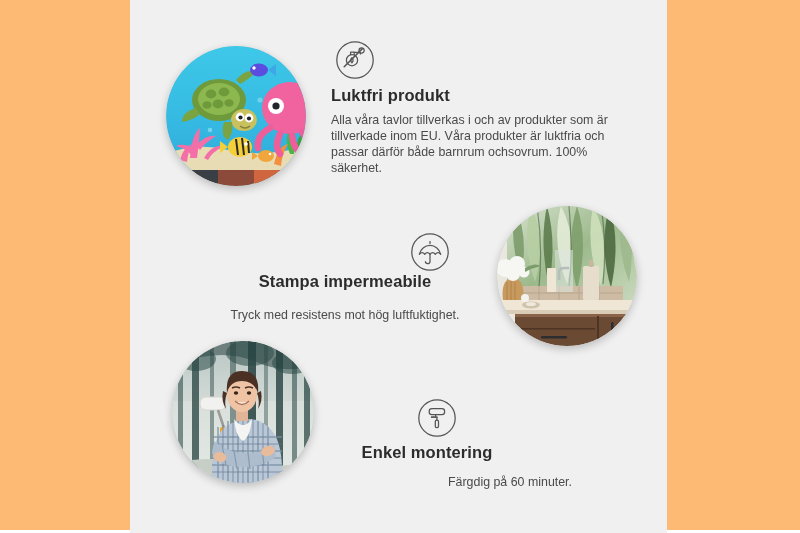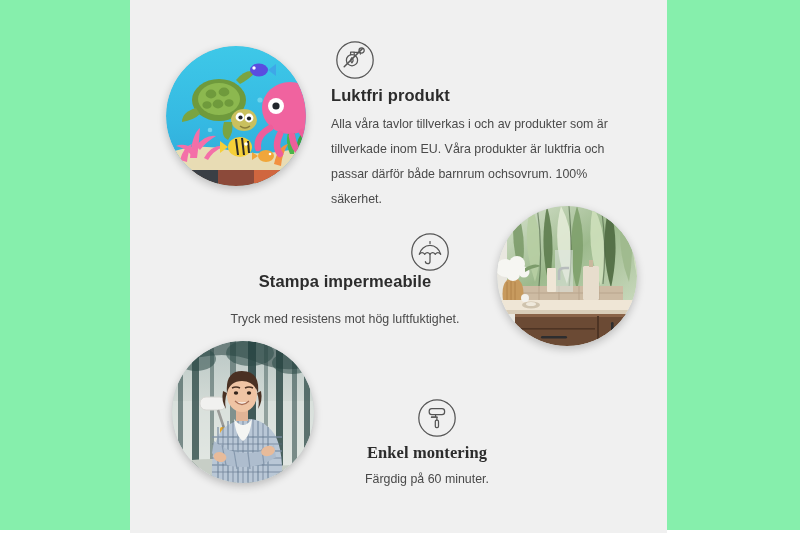--- a/index.html
+++ b/index.html
@@ -12,21 +12,21 @@
     width: 800px;
     height: 533px;
     font-family: "Liberation Sans", "DejaVu Sans", sans-serif;
     overflow: hidden;
   }
 
   .stage {
     position: relative;
     width: 800px;
     height: 530px;
-    background: #86efac;
+    background: #fdba74;
   }
 
   
   .panel {
     position: absolute;
     left: 130px;
     top: 0px;
     width: 537px;
     height: 533px;
     background: #f0f0f0;
@@ -46,21 +46,21 @@
   .f-title {
     font-size: 16.5px;
     font-weight: bold;
     color: #2c2c2c;
     letter-spacing: 0.1px;
     margin: 0;
     white-space: nowrap;
   }
   .f-body {
     font-size: 12.4px;
-    line-height: 25px;
+    line-height: 16px;
     color: #4a4a4a;
     margin: 0;
   }
 
   
   #feature-odourless {
     left: 331px;
     top: 40px;
     width: 290px;
   }
@@ -88,22 +88,22 @@
     left: 282px;
     top: 398px;
     width: 290px;
     text-align: center;
   }
   #feature-easy .icon-wrap {
     margin: 0 auto;
     position: relative;
     left: 10px;
   }
-  #feature-easy .f-title { margin-top: 5px; font-family: Liberation Serif, serif; }
-  #feature-easy .f-body  { margin-top: 4px; }
+  #feature-easy .f-title { margin-top: 5px; }
+  #feature-easy .f-body  { margin-top: 12px; text-align: right; }
 
   
   .photo {
     position: absolute;
     border-radius: 50%;
     overflow: hidden;
     box-shadow: 0 3px 9px rgba(0,0,0,0.22);
     background: #cfd6d8;
   }
   .photo svg { display: block; }

